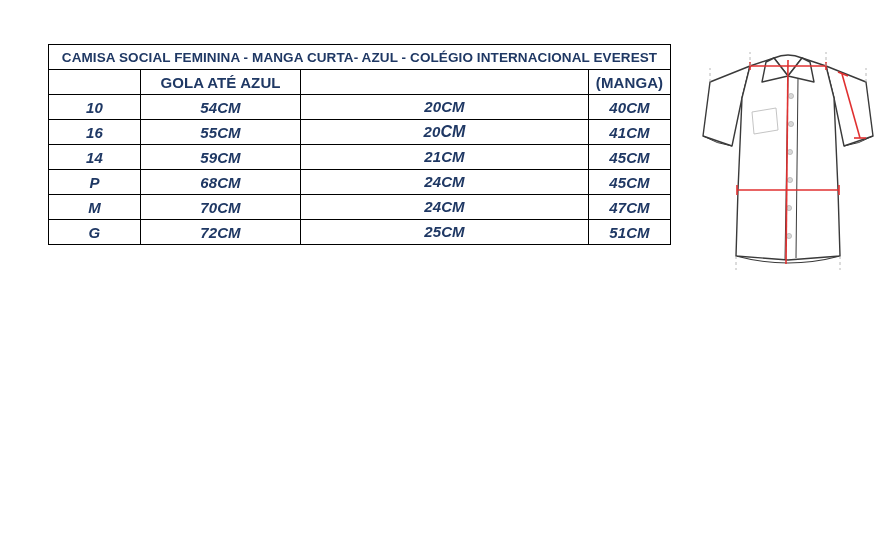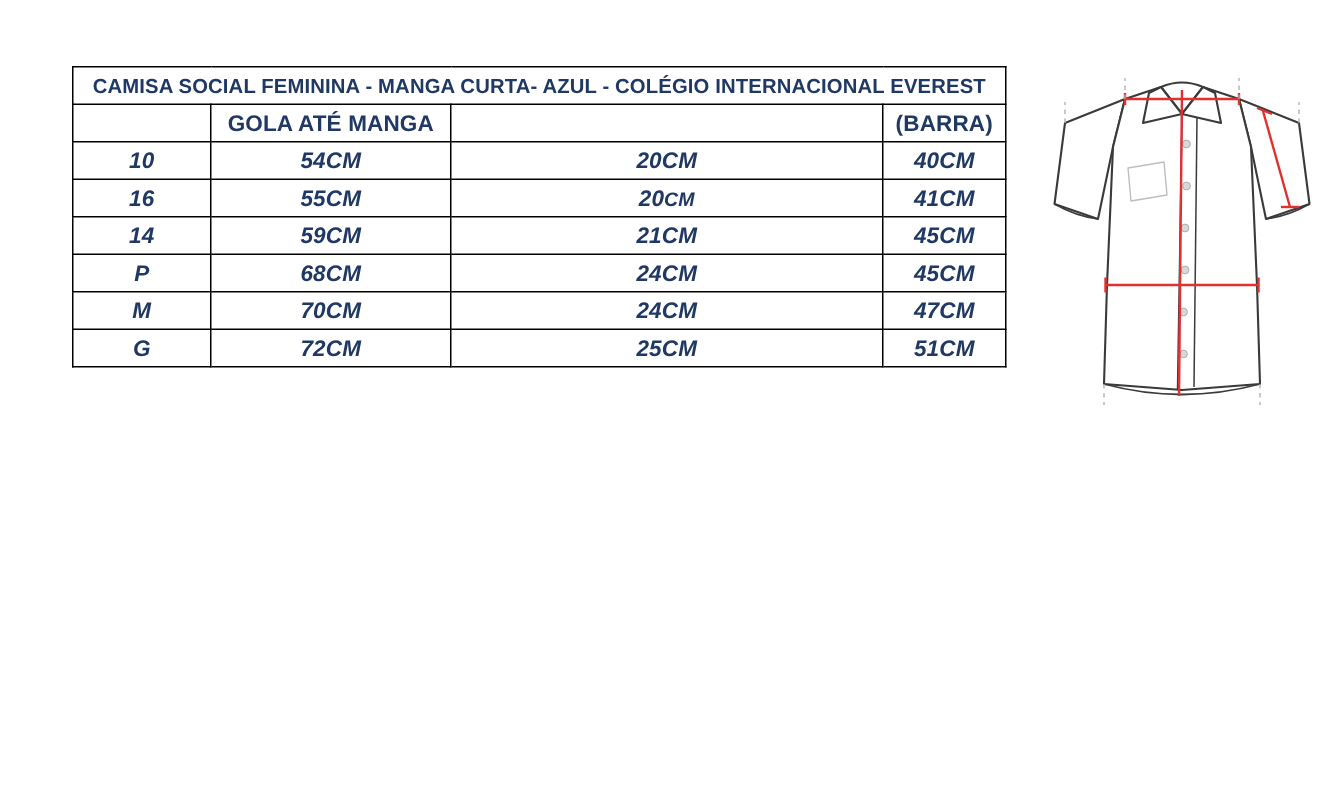--- a/index.html
+++ b/index.html
@@ -55,21 +55,21 @@
     font-size: 16px;
   }
   .data-row td {
     font-size: 16px;
     height: 24px;
     font-style: italic;
   }
   .cell-blank { }
 
   
-  .sm { font-size: 13px; }
+  .sm { font-size: 16px; }
 
   
   .shirt-wrap {
     position: absolute;
     left: 690px;
     top: 38px;
     width: 196px;
     height: 250px;
   }
   .shirt-wrap svg {
@@ -86,23 +86,23 @@
       <col class="col-comp">
       <col class="col-manga">
       <col class="col-larg">
     </colgroup>
     <tbody>
       <tr>
         <td class="title-cell" colspan="4">CAMISA SOCIAL FEMININA - MANGA CURTA- AZUL - COLÉGIO INTERNACIONAL EVEREST</td>
       </tr>
       <tr class="hdr-sub">
         <td class="cell-blank"></td>
-        <td>GOLA ATÉ MANGA</td>
+        <td>GOLA ATÉ AZUL</td>
         <td class="cell-blank"></td>
-        <td>(BARRA)</td>
+        <td>(MANGA)</td>
       </tr>
 
       <tr class="data-row">
         <td>10</td>
         <td>54CM</td>
         <td><span>20CM</span><span class="sm"></span></td>
         <td>40CM</td>
       </tr>
       <tr class="data-row">
         <td>16</td>

